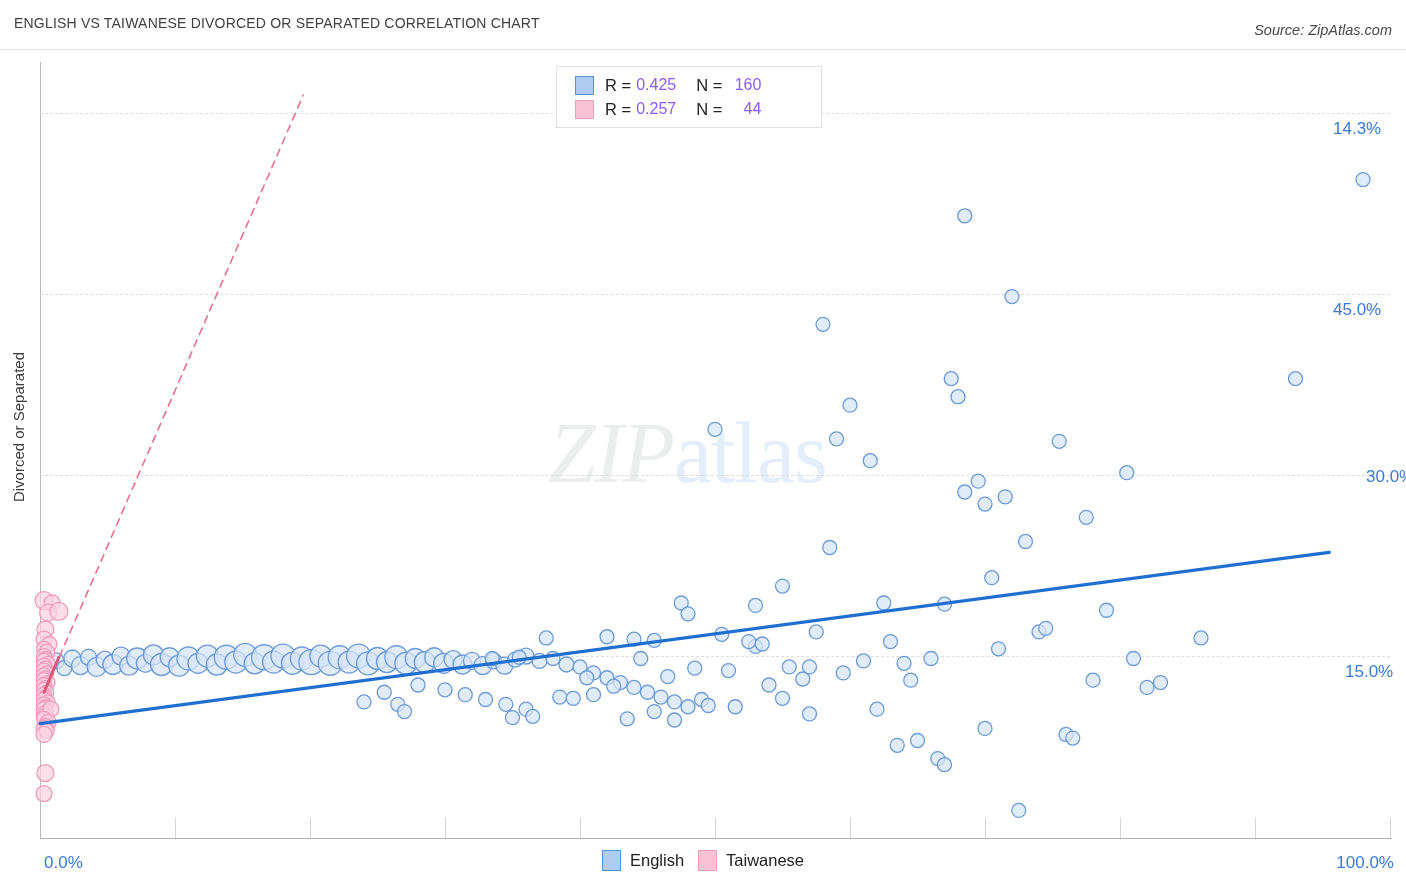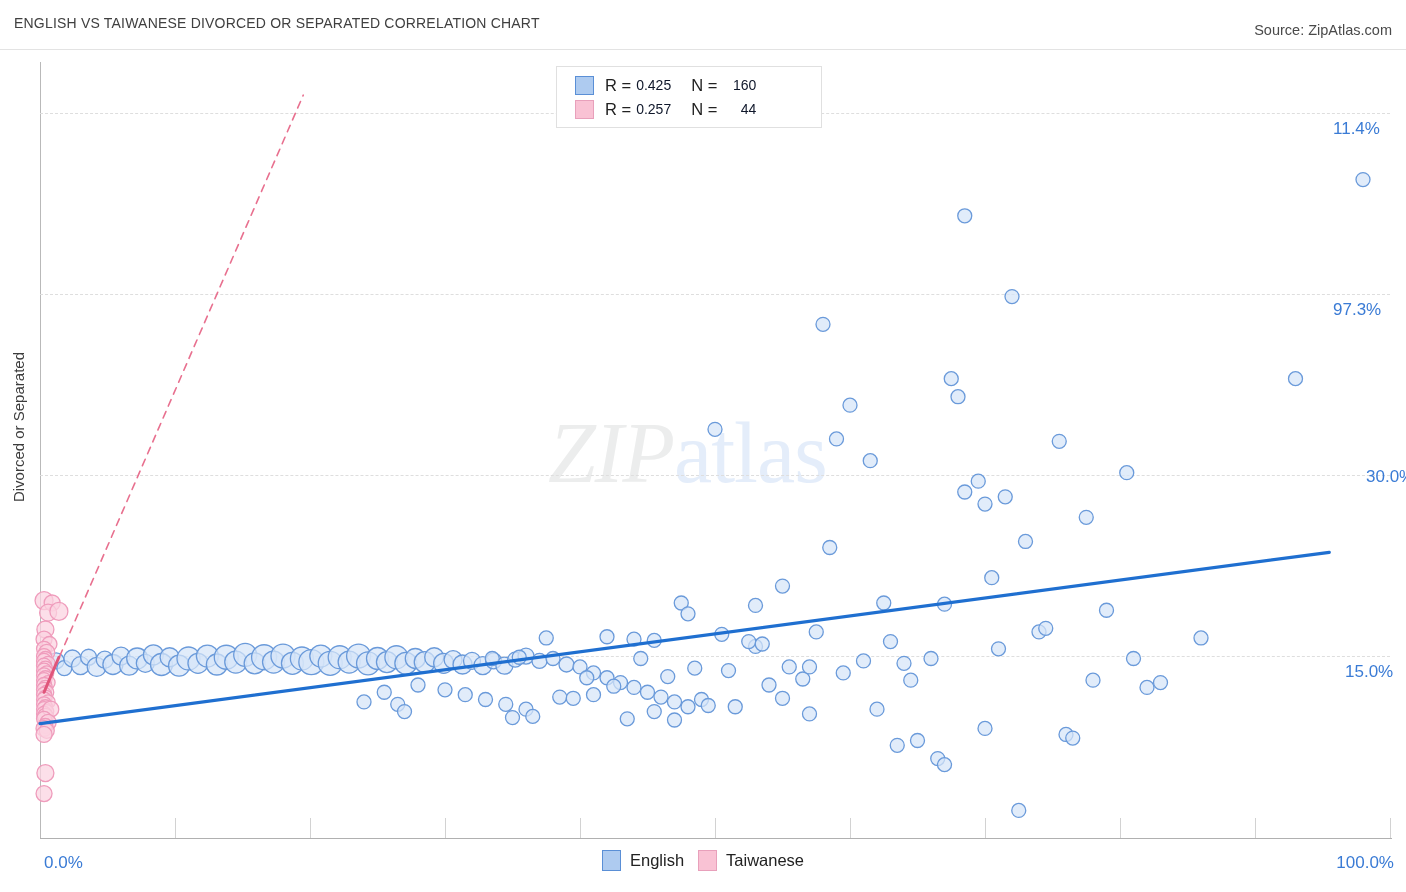--- a/index.html
+++ b/index.html
@@ -25,20 +25,21 @@
     font-size: 14px;
     color: #404040;
     letter-spacing: .2px;
     white-space: nowrap;
   }
   .hdr-source {
     position: absolute;
     right: 14px;
     top: 22px;
     font-size: 14.5px;
+    font-style: italic;
     color: #4a4a4a;
     white-space: nowrap;
   }
   .hdr-rule {
     position: absolute;
     left: 0; right: 0; top: 49px;
     height: 1px;
     background: #e3e3e3;
   }
   .plot {
@@ -134,21 +135,21 @@
   }
   .legend-swatch {
     width: 19px; height: 19px;
     box-sizing: border-box;
     margin-right: 11px;
     flex: 0 0 auto;
   }
   .sw-blue { background: #aecbf0; border: 1.5px solid #5a8fd6; }
   .sw-pink { background: #f9c2d4; border: 1.5px solid #e8a0bb; }
   .lg-k { color: #222; font-size: 16.5px; }
-  .lg-v { color: #0f172a; font-size: 14px; margin-left: 5px; }
+  .lg-v { color: #8b5cf6; font-size: 16px; margin-left: 5px; }
   .lg-gap { display: inline-block; width: 20px; }
   .lg-num { display: inline-block; text-align: right; }
 
   .bottom-legend {
     position: absolute;
     left: 0; right: 0;
     top: 850px;
     display: flex;
     justify-content: center;
     align-items: center;
@@ -403,22 +404,22 @@
       <div class="xtick" style="left: 445px;"></div>
       <div class="xtick" style="left: 580px;"></div>
       <div class="xtick" style="left: 715px;"></div>
       <div class="xtick" style="left: 850px;"></div>
       <div class="xtick" style="left: 985px;"></div>
       <div class="xtick" style="left: 1120px;"></div>
       <div class="xtick" style="left: 1255px;"></div>
       <div class="xtick" style="left: 1390px;"></div>
     </div>
   <div id="ylabels">
-      <div class="ylabel-text" style="top: 119.25px; left: 1333px;">11.4%</div>
-      <div class="ylabel-text" style="top: 300.188px; left: 1333px;">97.3%</div>
+      <div class="ylabel-text" style="top: 119.25px; left: 1333px;">14.3%</div>
+      <div class="ylabel-text" style="top: 300.188px; left: 1333px;">45.0%</div>
       <div class="ylabel-text" style="top: 467px; left: 1333px; margin-left: 33px;">30.0%</div>
       <div class="ylabel-text" style="top: 662.062px; left: 1333px; margin-left: 12px;">15.0%</div>
     </div>
 
   <div class="x-end-label x-left">0.0%</div>
   <div class="x-end-label x-right">100.0%</div>
 
   <div class="legend-box">
     <div class="legend-row">
       <span class="legend-swatch sw-blue"></span>

